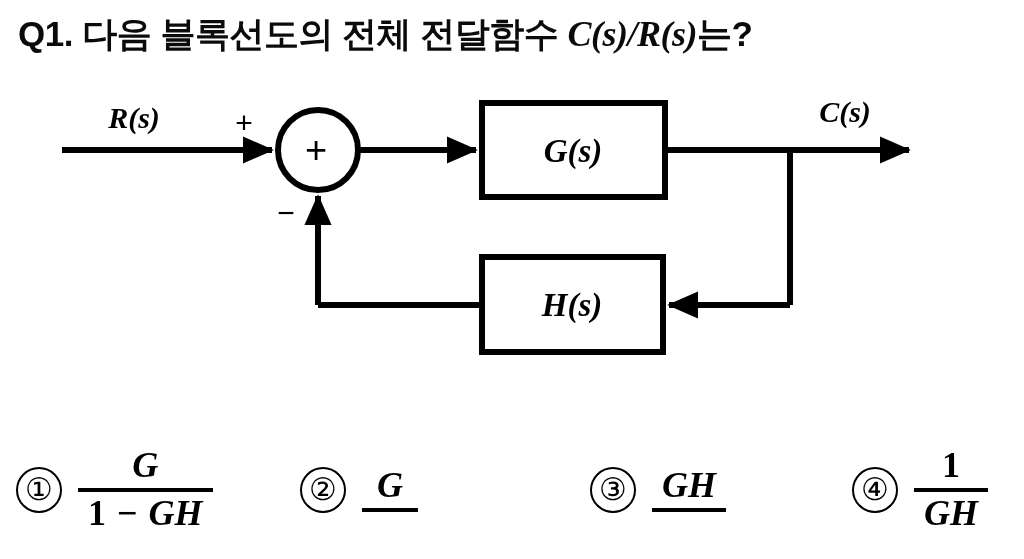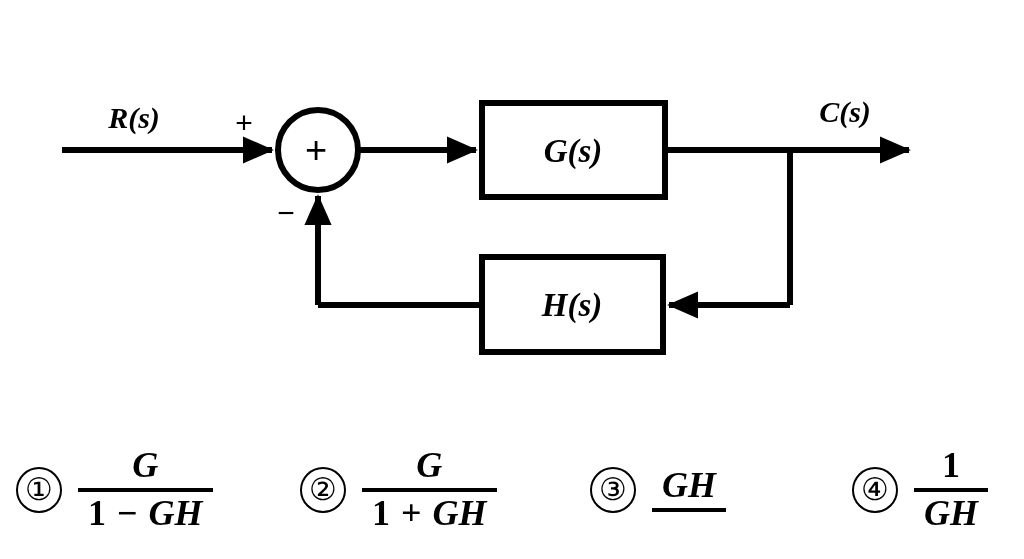--- a/index.html
+++ b/index.html
@@ -139,20 +139,25 @@
   #c1 { left: 16px; }
   #c2 { left: 300px; }
   #c3 { left: 590px; }
   #c4 { left: 852px; }
 </style>
 </head>
 <body>
 
 <div id="page-root">
 
+  <div class="question-title">
+    <span>Q1.</span>
+    <span>다음 블록선도의 전체 전달함수</span>
+    <span class="mathv">C(s)/R(s)</span><span>는?</span>
+  </div>
 
   <svg id="diagram" viewBox="0 0 1024 300">
     <defs>
       <marker id="arrowR" viewBox="0 0 10 10" refX="9.4" refY="5" markerWidth="5.2" markerHeight="5.2" orient="auto-start-reverse">
         <path d="M 0 0.6 L 10 5 L 0 9.4 z" fill="#000"></path>
       </marker>
       <marker id="arrowU" viewBox="0 0 10 10" refX="9.4" refY="5" markerWidth="5.2" markerHeight="5.2" orient="auto-start-reverse">
         <path d="M 0 0.6 L 10 5 L 0 9.4 z" fill="#000"></path>
       </marker>
       <marker id="arrowL" viewBox="0 0 10 10" refX="9.4" refY="5" markerWidth="5.2" markerHeight="5.2" orient="auto-start-reverse">
@@ -198,21 +203,20 @@
         <span class="bar"></span>
         <span class="den"><span class="digit">1</span> <span class="op">−</span> <span>GH</span></span>
       </div>
     </div>
 
     <div class="choice" id="c2">
       <div class="choice-num">②</div>
       <div class="frac">
         <span class="num">G</span>
         <span class="bar"></span>
-        <span class="den"><span class="digit">1</span> <span class="op">+</span> <span>GH</span></span>
       </div>
     </div>
 
     <div class="choice" id="c3">
       <div class="choice-num">③</div>
       <div class="frac">
         <span class="num">GH</span>
         <span class="bar"></span>
       </div>
     </div>

